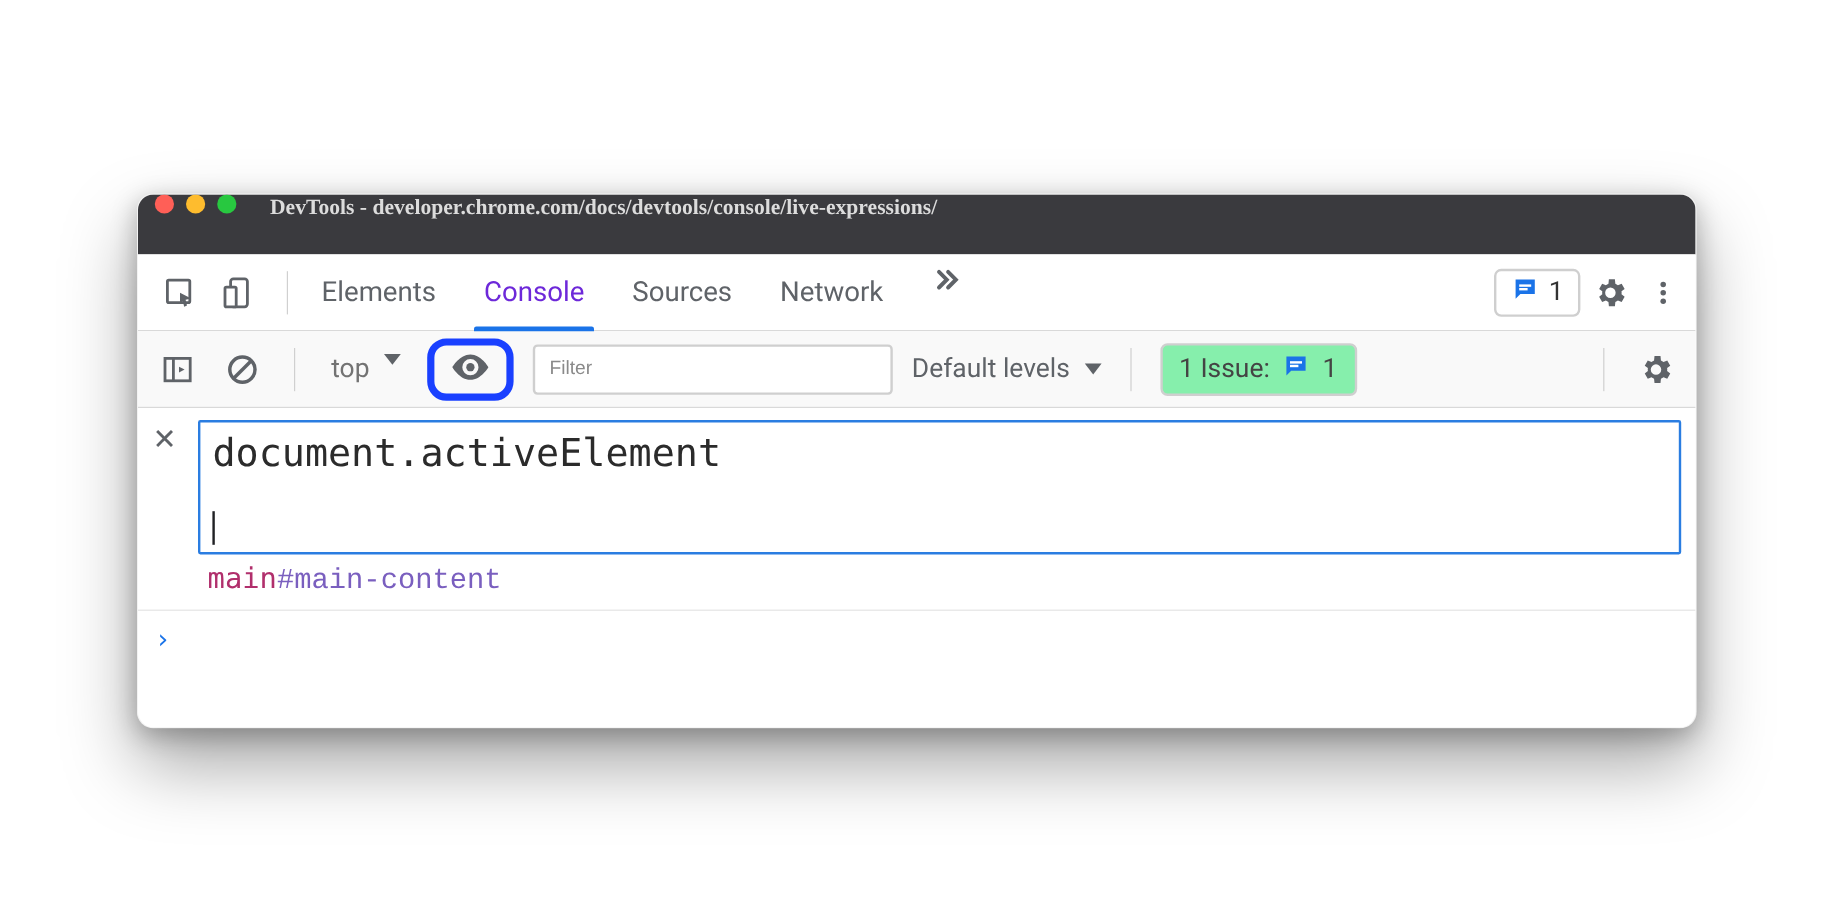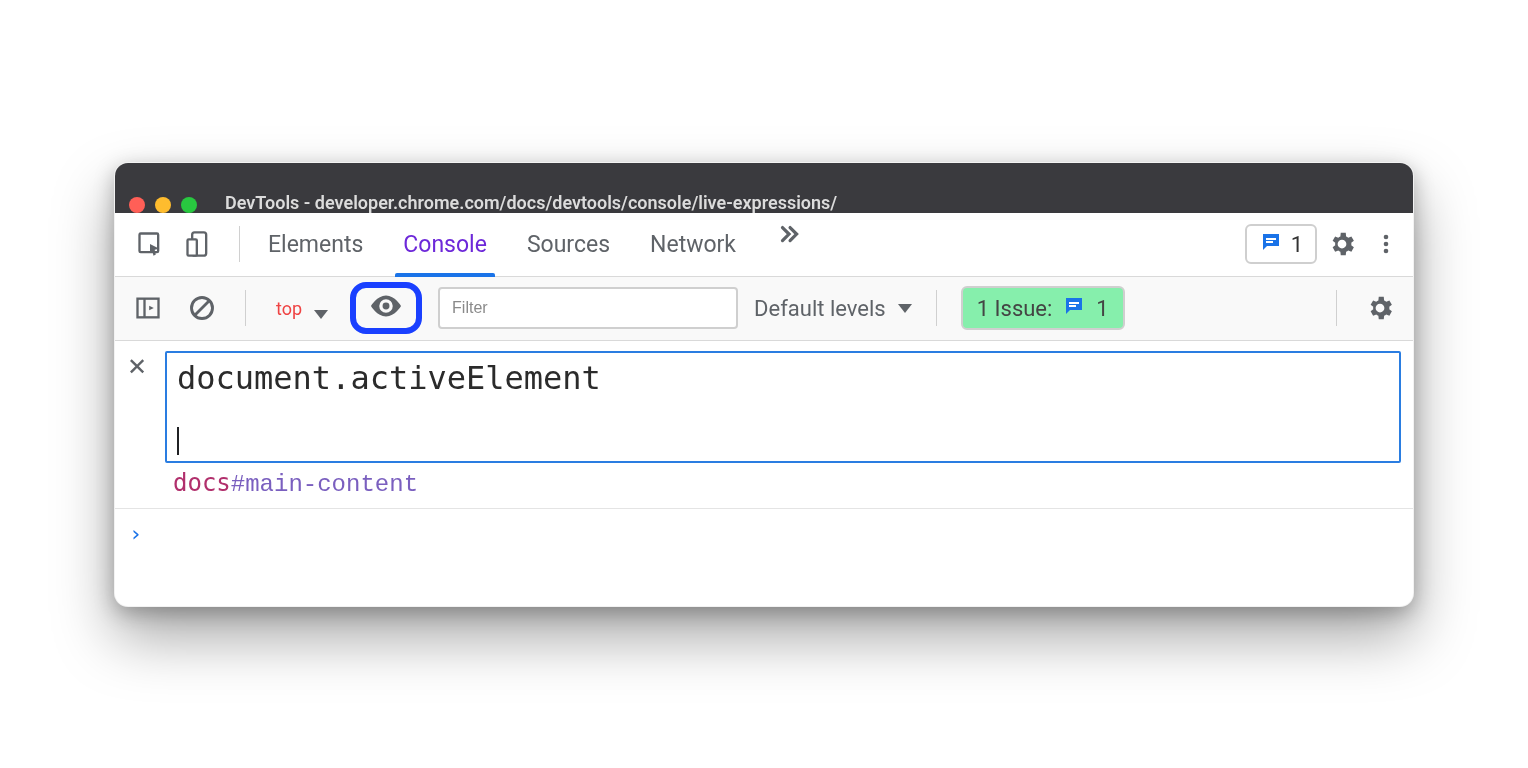--- a/index.html
+++ b/index.html
@@ -18,23 +18,24 @@
     border-radius: 14px;
     box-shadow: 0 30px 60px rgba(0,0,0,0.35), 0 6px 20px rgba(0,0,0,0.25);
     overflow: hidden;
     border: 1px solid rgba(0,0,0,0.05);
   }
   
   .titlebar {
     background: #3a3a3e;
     height: 50px;
     display: flex;
-    align-items: flex-end;
+    align-items: flex-start;
     padding: 0 14px;
     gap: 10px;
+    font-family: Liberation Serif, serif;
   }
   .traffic { display: flex; gap: 10px; }
   .tl { width: 16px; height: 16px; border-radius: 50%; }
   .tl.red { background: #ff5f57; }
   .tl.yellow { background: #febc2e; }
   .tl.green { background: #28c840; }
   .titlebar-title {
     flex: 1;
     color: #dcdcdc;
     font-size: 18px;
@@ -122,24 +123,24 @@
     display: flex;
     align-items: center;
     height: 64px;
     padding: 0 14px;
     gap: 16px;
     border-bottom: 1px solid #d9d9d9;
     background: #f9f9f9;
   }
   .ctx-dropdown {
     display: flex;
-    align-items: flex-end;
+    align-items: flex-start;
     gap: 8px;
-    color: #ef4444;
-    font-size: 18px;
+    color: #737373;
+    font-size: 22px;
     padding: 0 6px;
   }
   .eye-highlight {
     border: 6px solid #1a40ff;
     border-radius: 16px;
     padding: 4px 12px;
     display: flex;
     align-items: center;
     justify-content: center;
     height: 52px;
@@ -364,21 +365,21 @@
 
   <div class="live-area">
     <div class="live-row">
       <div class="close-x">✕</div>
       <div class="expr-box">
         <div class="expr-text">document.activeElement</div>
         <div class="cursor"></div>
       </div>
     </div>
     <div class="result-row">
-      <span class="result-tag">docs</span><span class="result-id">#main-content</span>
+      <span class="result-tag">main</span><span class="result-id">#main-content</span>
     </div>
   </div>
 
   <div class="prompt-row">
     <span class="chev-prompt">›</span>
   </div>
 
 </div>
 
 </body></html>

